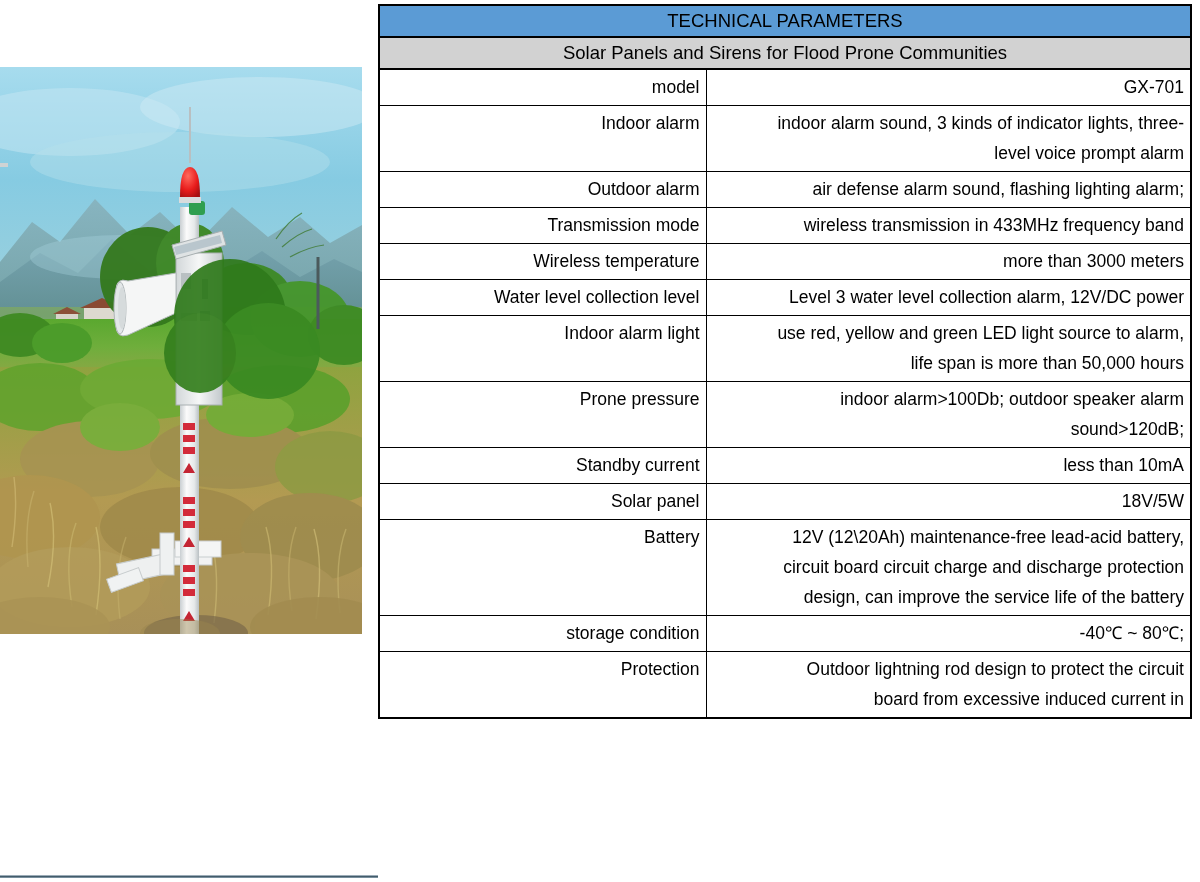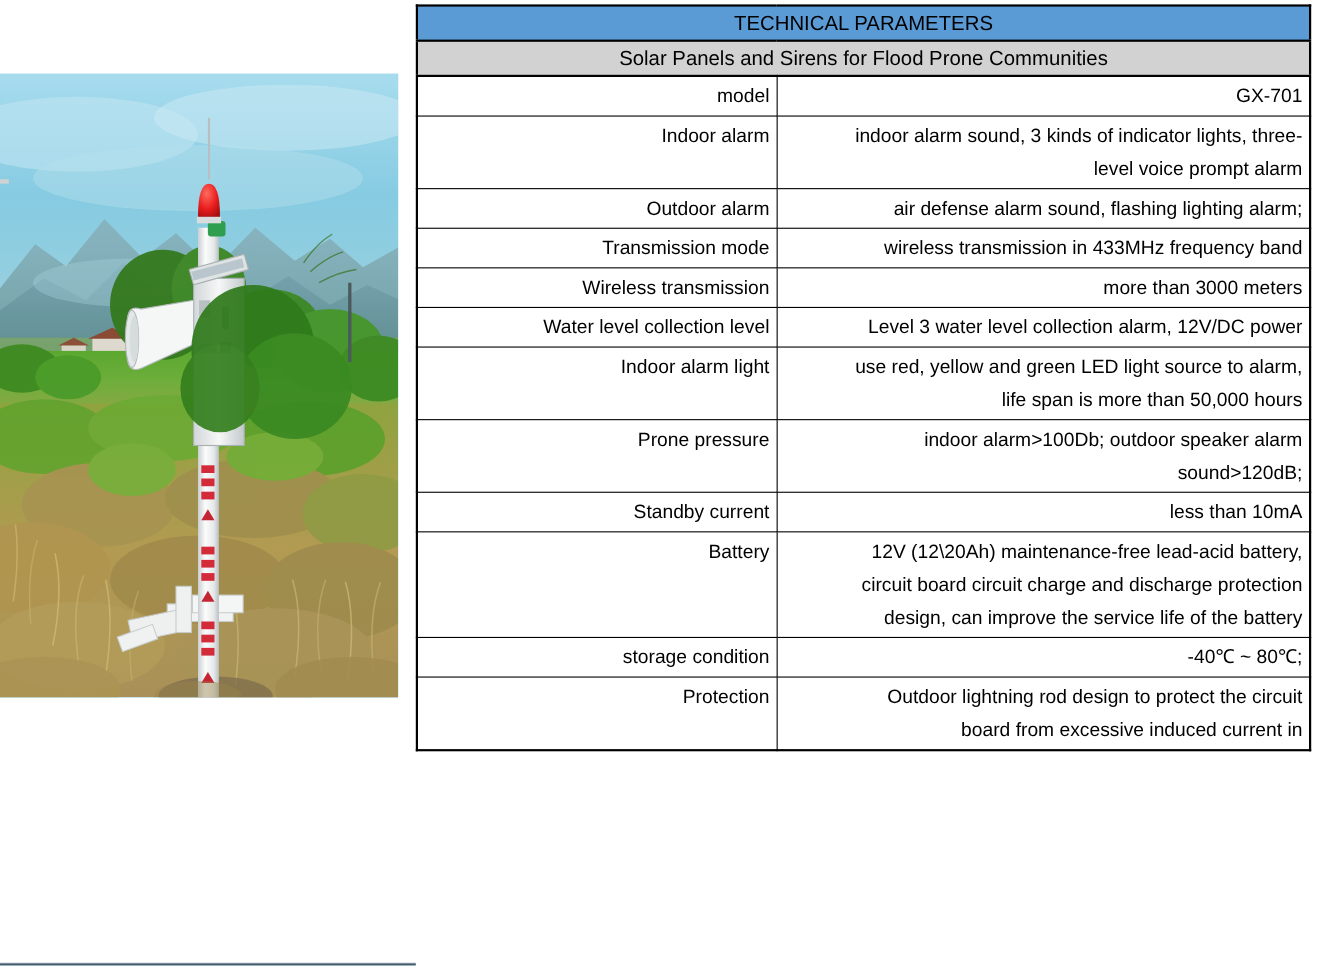--- a/index.html
+++ b/index.html
@@ -310,21 +310,21 @@
             <div>air defense alarm sound, flashing lighting alarm;</div>
           </td>
         </tr>
         <tr>
           <td class="lbl">Transmission mode</td>
           <td class="val">
             <div>wireless transmission in 433MHz frequency band</div>
           </td>
         </tr>
         <tr>
-          <td class="lbl">Wireless transmission</td>
+          <td class="lbl">Wireless temperature</td>
           <td class="val">
             <div>more than 3000 meters</div>
           </td>
         </tr>
         <tr>
           <td class="lbl">Water level collection level</td>
           <td class="val">
             <div>Level 3 water level collection alarm, 12V/DC power</div>
           </td>
         </tr>
@@ -339,20 +339,26 @@
           <td class="lbl">Prone pressure</td>
           <td class="val">
             <div>indoor alarm&gt;100Db; outdoor speaker alarm</div>
             <div>sound&gt;120dB;</div>
           </td>
         </tr>
         <tr>
           <td class="lbl">Standby current</td>
           <td class="val">
             <div>less than 10mA</div>
+          </td>
+        </tr>
+        <tr>
+          <td class="lbl">Solar panel</td>
+          <td class="val">
+            <div>18V/5W</div>
           </td>
         </tr>
         <tr>
           <td class="lbl">Battery</td>
           <td class="val">
             <div>12V (12\20Ah) maintenance-free lead-acid battery,</div>
             <div>circuit board circuit charge and discharge protection</div>
             <div>design, can improve the service life of the battery</div>
           </td>
         </tr>

